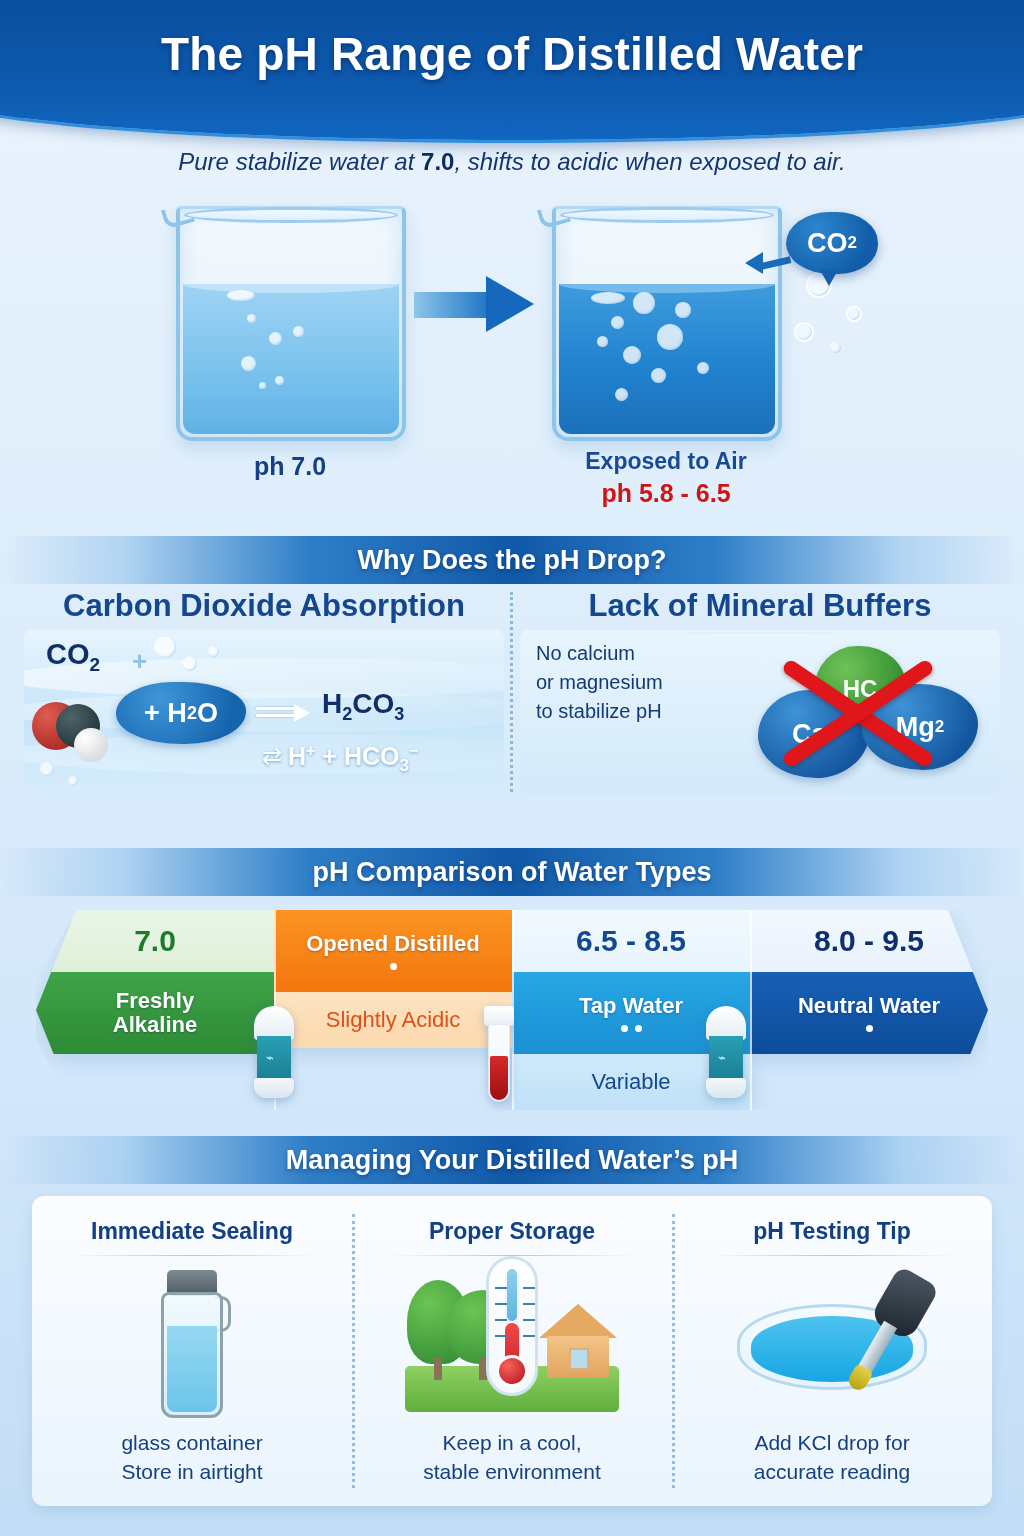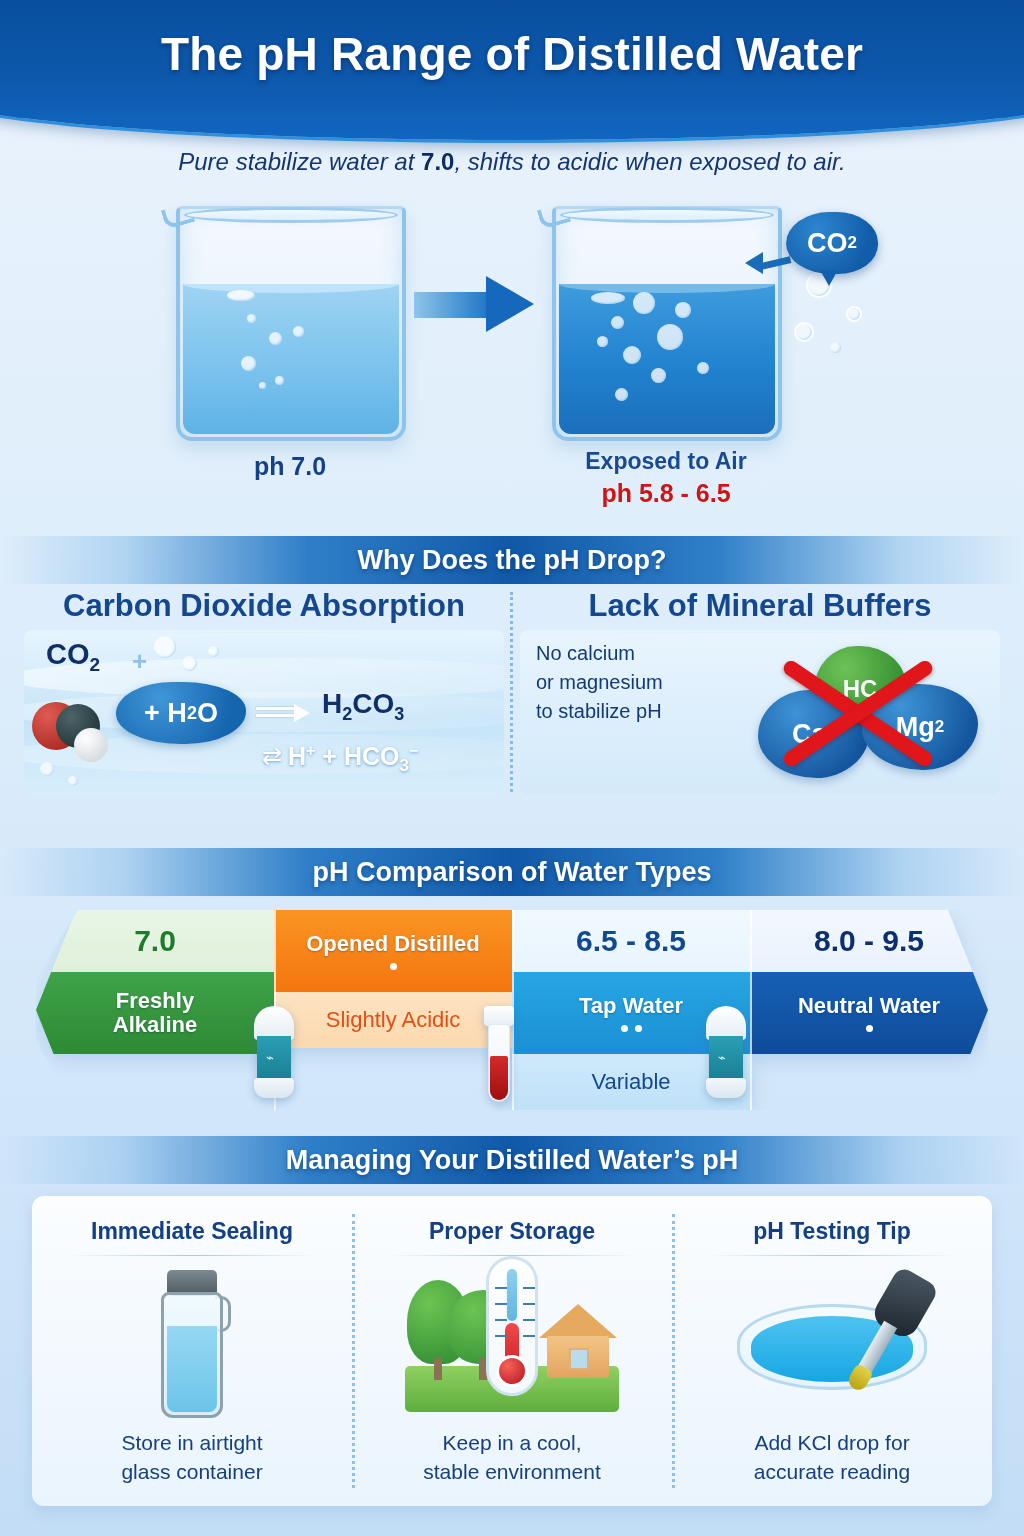--- a/index.html
+++ b/index.html
@@ -581,22 +581,22 @@
       <div class="tip-art">
         <div class="bottle">
           <div class="lid"></div>
             <div class="hd"></div>
           <div class="gl">
               <div class="lq"></div>
             </div>
         </div>
       </div>
       <div class="tip-txt">
+        <div>glass container</div>
         <div>Store in airtight</div>
-        <div>glass container</div>
       </div>
     </div>
 
     <div class="tip">
       <div class="tip-h">Proper Storage</div>
       <div class="tip-rule"></div>
       <div class="tip-art">
         <div class="store">
           <div class="ground"></div>
           <div class="tree t1">

